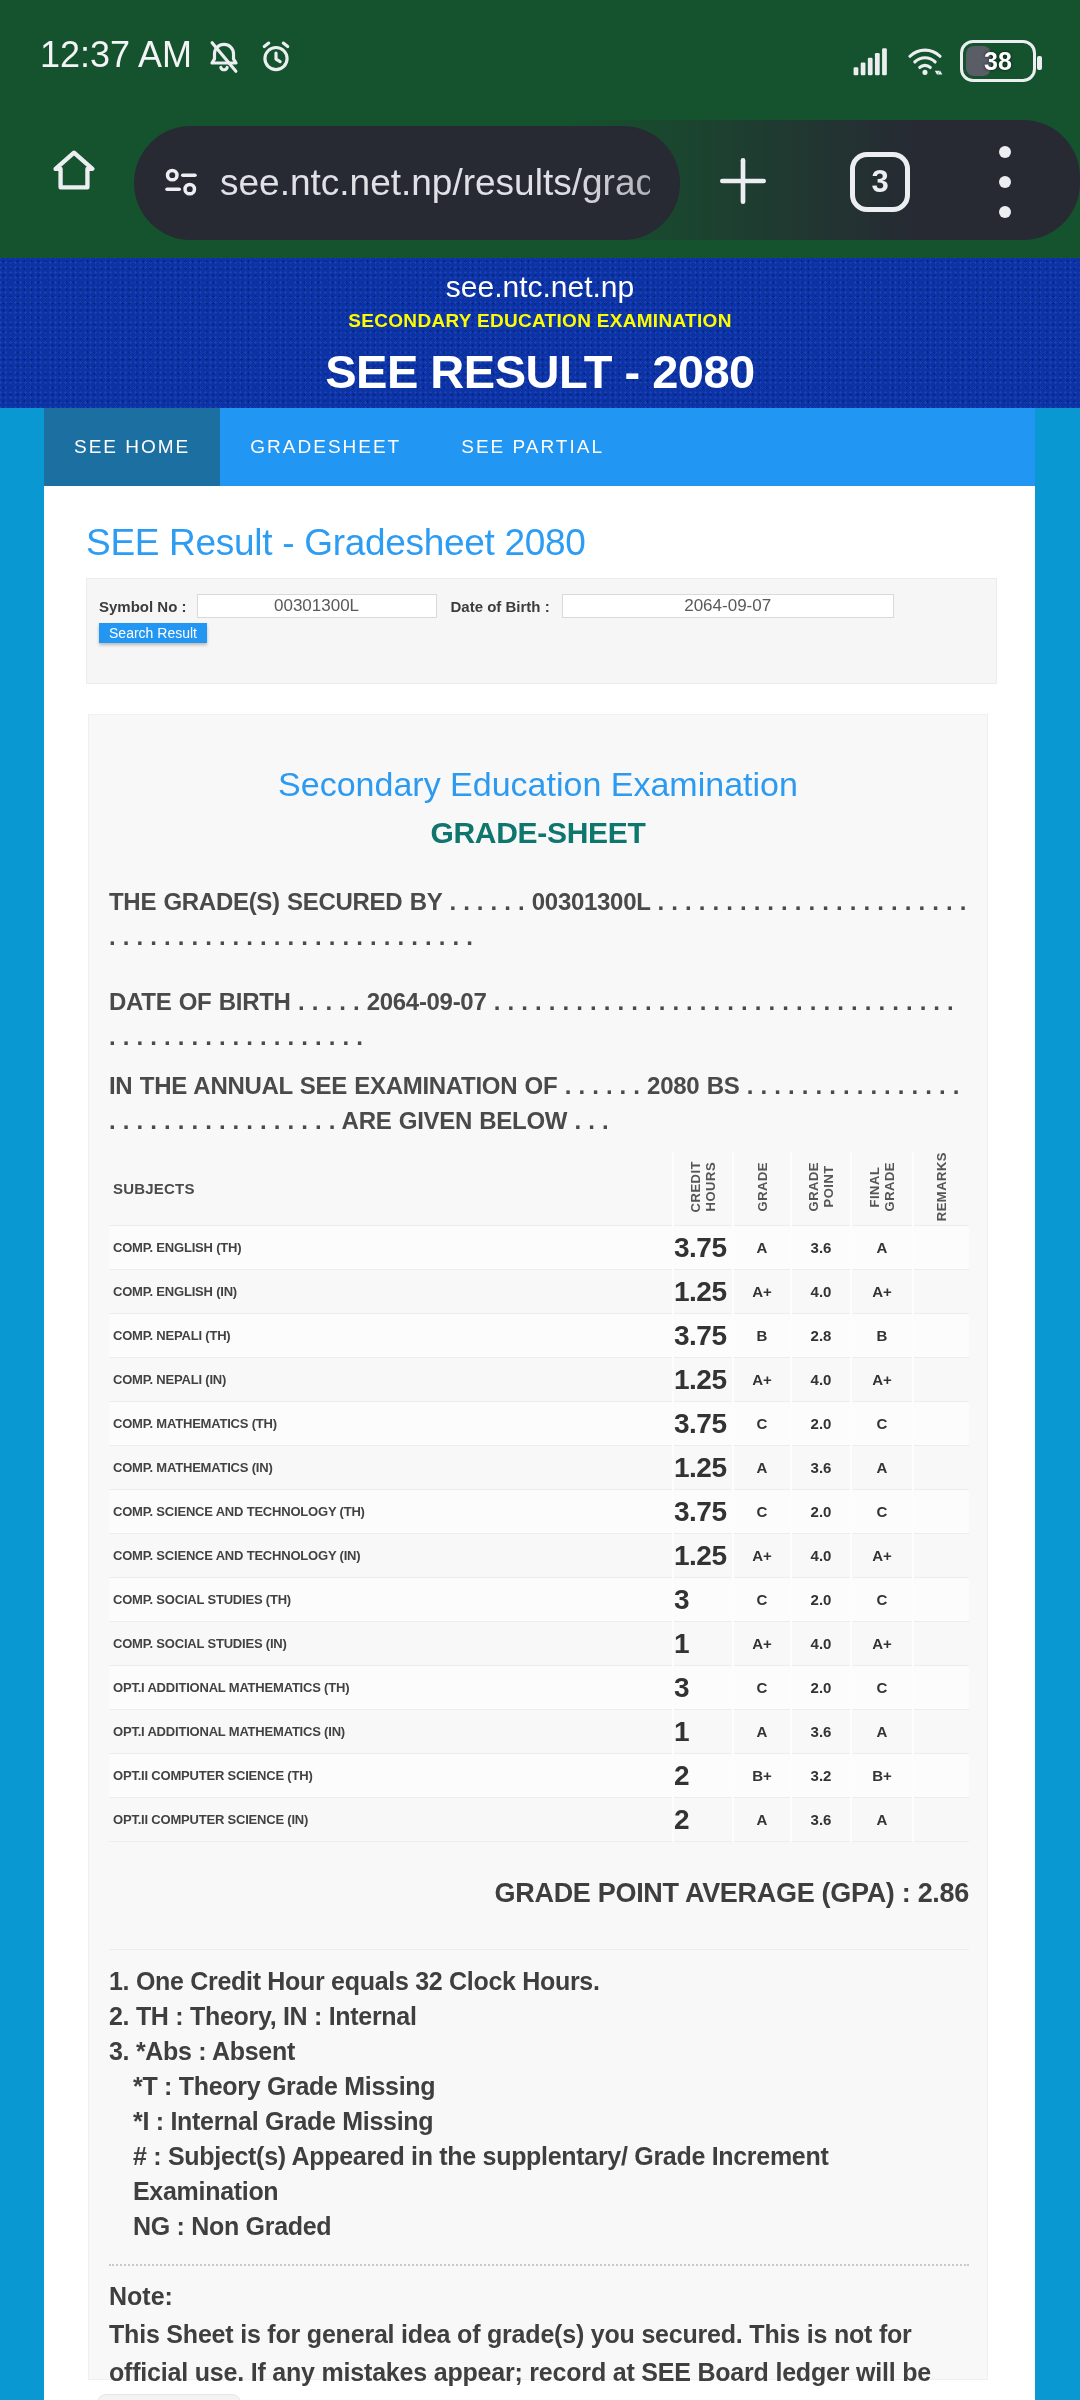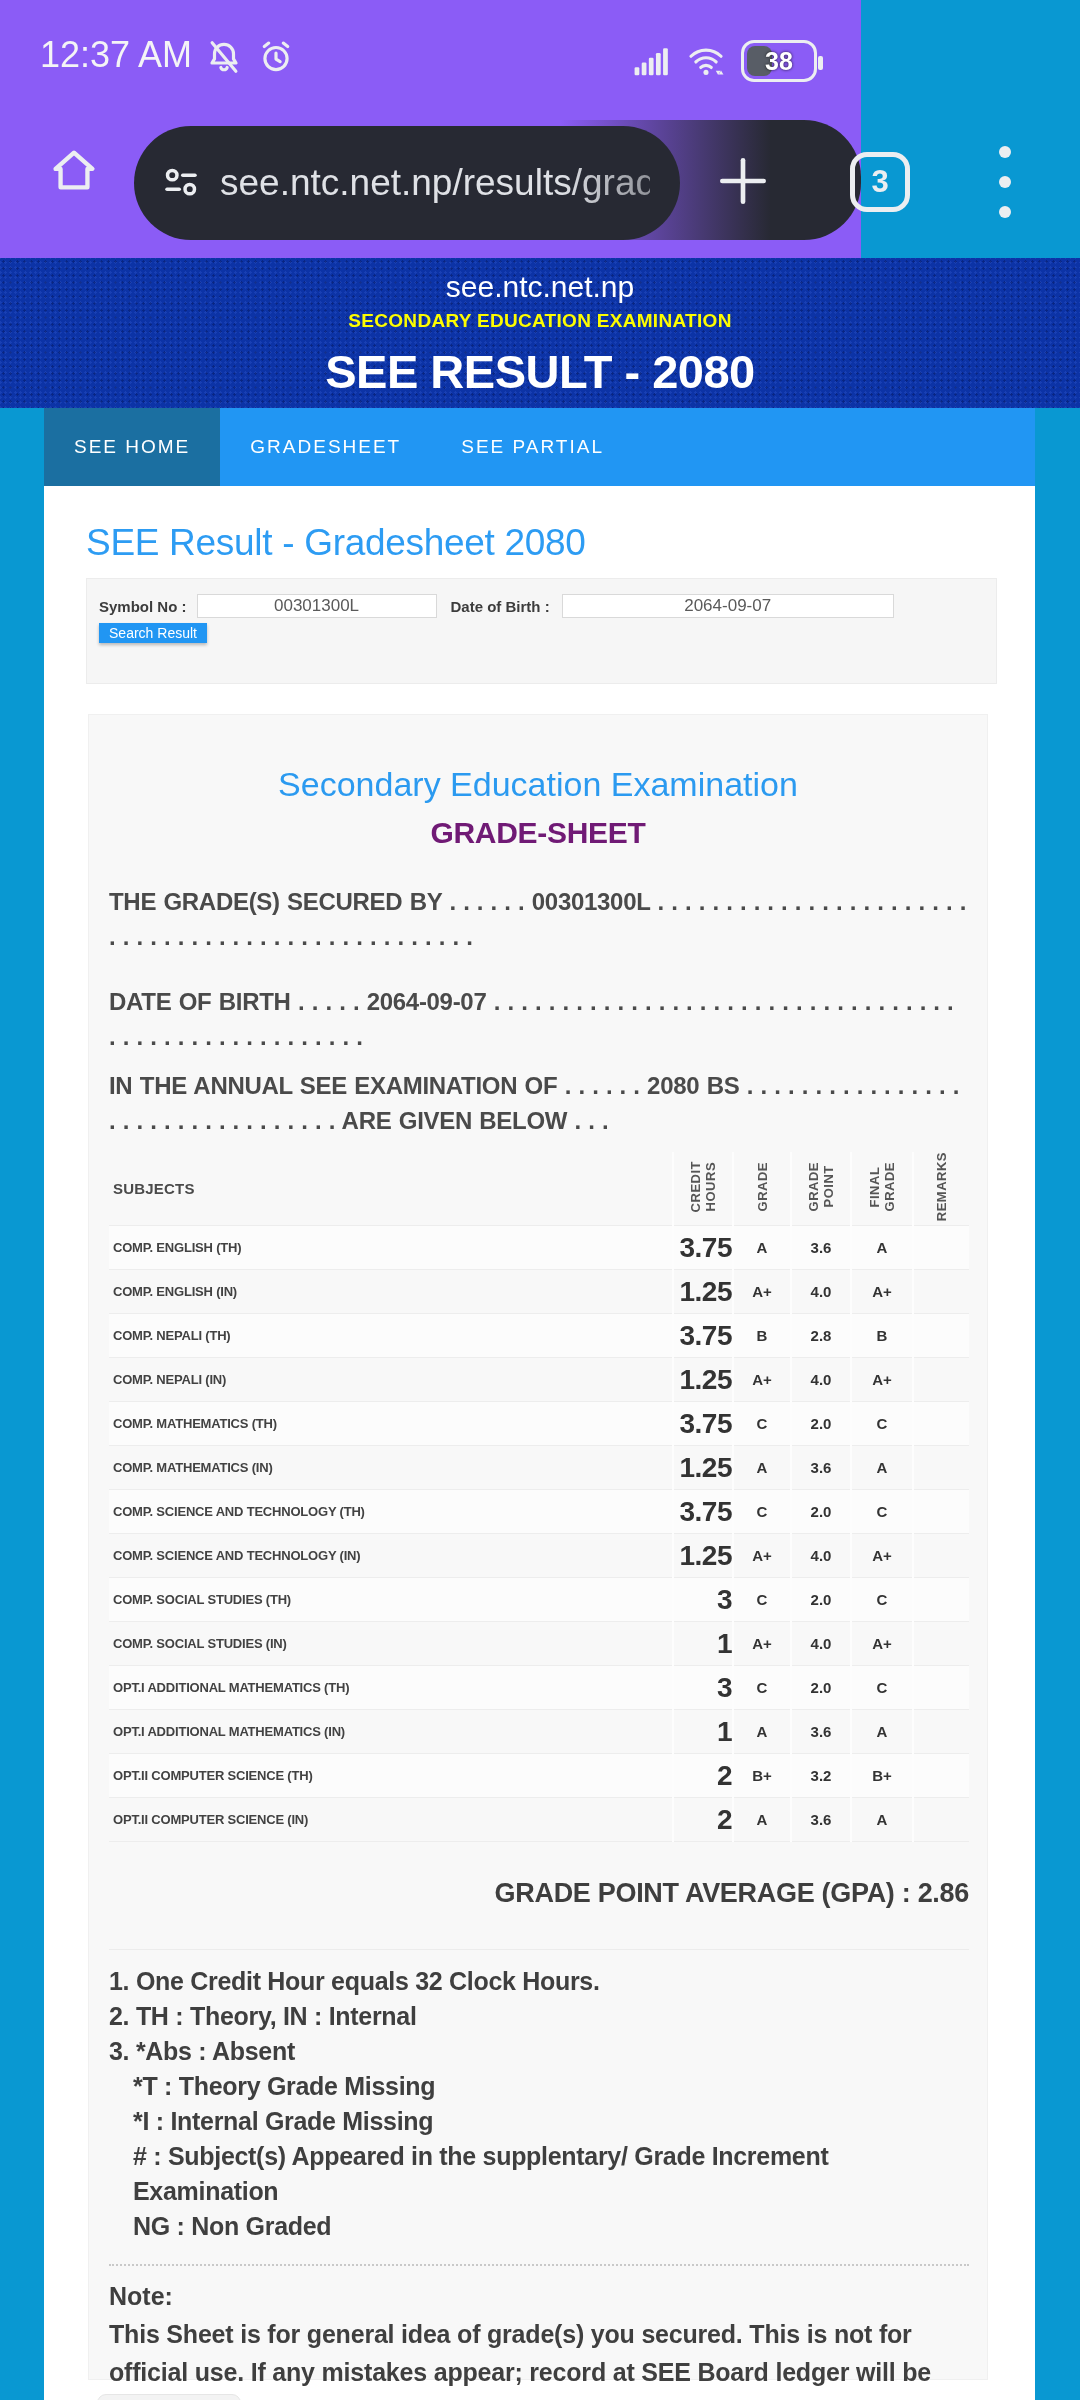--- a/index.html
+++ b/index.html
@@ -1,21 +1,21 @@
 <!DOCTYPE html>
 <html><head>
 <meta charset="utf-8">
 <style>
   * { margin:0; padding:0; box-sizing:border-box; }
   html,body { width:1080px; background:#000; }
   body { font-family:"Liberation Sans", sans-serif; }
   #screen { position:relative; width:1080px; height:2400px; background:#0998d2; overflow:hidden; }
 
   
-  .chrome { position:absolute; top:0; left:0; width:861px; height:258px; background:#8b5cf6; }
+  .chrome { position:absolute; top:0; left:0; width:1080px; height:258px; background:#14532d; }
   .status-time { position:absolute; left:40px; top:34px; color:#f4f4f6; font-size:36px; font-weight:400; letter-spacing:0; }
   .status-left-icons { position:absolute; left:205px; top:38px; display:flex; gap:14px; }
   .status-right { position:absolute; right:44px; top:40px; display:flex; align-items:center; gap:16px; }
   .sicon { width:38px; height:38px; }
   .battery { position:relative; width:76px; height:42px; border:3px solid #eceef1; border-radius:13px; }
   .battery-fill { position:absolute; left:3px; top:3px; bottom:3px; width:36%; background:#585d66; border-radius:8px; }
   .battery-nub { position:absolute; right:-9px; top:13px; width:5px; height:14px; background:#eceef1; border-radius:2px; }
   .battery-text { position:absolute; inset:0; display:flex; align-items:center; justify-content:center; color:#fff; font-size:25px; font-weight:700; text-shadow:0 0 3px rgba(0,0,0,.8); }
 
   .home-btn { position:absolute; left:48px; top:144px; width:52px; height:52px; }
@@ -52,34 +52,34 @@
   .sp-label { font-size:15px; font-weight:700; color:#3c3c3c; white-space:nowrap; }
   .sp-input { height:24px; border:1px solid #d9d9d9; background:#fff; font-size:17px; color:#5a5a5a; padding:0 12px; font-family:"Liberation Sans",sans-serif;text-align:center; }
   .sp-input.symbol { width:240px; margin-left:10px; }
   .sp-input.dob { width:332px; margin-left:12px; }
   .sp-label.dob-l { margin-left:14px; }
   .sp-btn { margin-top:5px; width:108px; height:20px; background:#2196f3; color:#fff; border:none; font-size:14px; font-family:"Liberation Sans",sans-serif; box-shadow:0 2px 3px rgba(0,0,0,.25); cursor:pointer; }
 
   
   .card { margin:30px 0 0 44px; width:900px; height:1666px; background:#f8f8f8; border:1px solid #f0f0f0; padding:50px 20px 0 20px; }
   .card-org { text-align:center; font-size:34px; font-weight:500; color:#2b9af0; }
-  .card-doc { text-align:center; font-size:30px; font-weight:700; color:#701a75; margin-top:12px; letter-spacing:-.3px; }
+  .card-doc { text-align:center; font-size:30px; font-weight:700; color:#0f766e; margin-top:12px; letter-spacing:-.3px; }
   .gs-line { font-size:24px; font-weight:700; color:#4a4a4a; line-height:35px; letter-spacing:-.3px; word-spacing:1px; }
   .gs-line.l1 { margin-top:34px; }
   .gs-line.l2 { margin-top:30px; }
   .gs-line.l3 { margin-top:14px; }
 
   table.grades { margin-top:14px; width:860px; border-collapse:collapse; table-layout:fixed; }
   .grades thead th { height:58px; vertical-align:middle; border-bottom:1px solid #ededed; }
   .grades th.subjects { text-align:left; padding-left:4px; font-size:15px; font-weight:700; color:#4a4a4a; letter-spacing:.2px; }
   .vh { display:inline-block; writing-mode:vertical-rl; transform:rotate(180deg); white-space:pre-line; font-size:13px; font-weight:700; color:#555; letter-spacing:.5px; line-height:15px; }
   .grades td { height:44px; border-bottom:1px solid #ededed; }
   .grades tbody tr:nth-child(odd) { background:rgba(255,255,255,.6); }
   .grades td.c-subj { text-align:left; padding-left:4px; font-size:13px; font-weight:700; color:#424242; letter-spacing:-.2px; }
-  .grades td.c-credit { text-align:right; font-size:28px; font-weight:700; color:#333; letter-spacing:-.5px; }
+  .grades td.c-credit { text-align:left; font-size:28px; font-weight:700; color:#333; letter-spacing:-.5px; }
   .grades td.c-val { text-align:center; font-size:15px; font-weight:700; color:#333; }
   .grades td.vline, .grades th.vline { border-left:2px solid #fdfdfd; }
 
   .gpa-line { width:860px; margin-top:36px; text-align:right; font-size:27px; font-weight:700; color:#3e3e3e; letter-spacing:-.3px; }
 
   .notes { width:860px; margin-top:40px; border-top:1px solid #ececec; padding-top:14px; }
   .note-item { font-size:25px; font-weight:700; color:#3f3f3f; line-height:35px; letter-spacing:-.3px; }
   .note-item.indent { padding-left:24px; }
 
   .dotted-div { width:860px; margin-top:20px; border-top:2px dotted #c9c9c9; }

